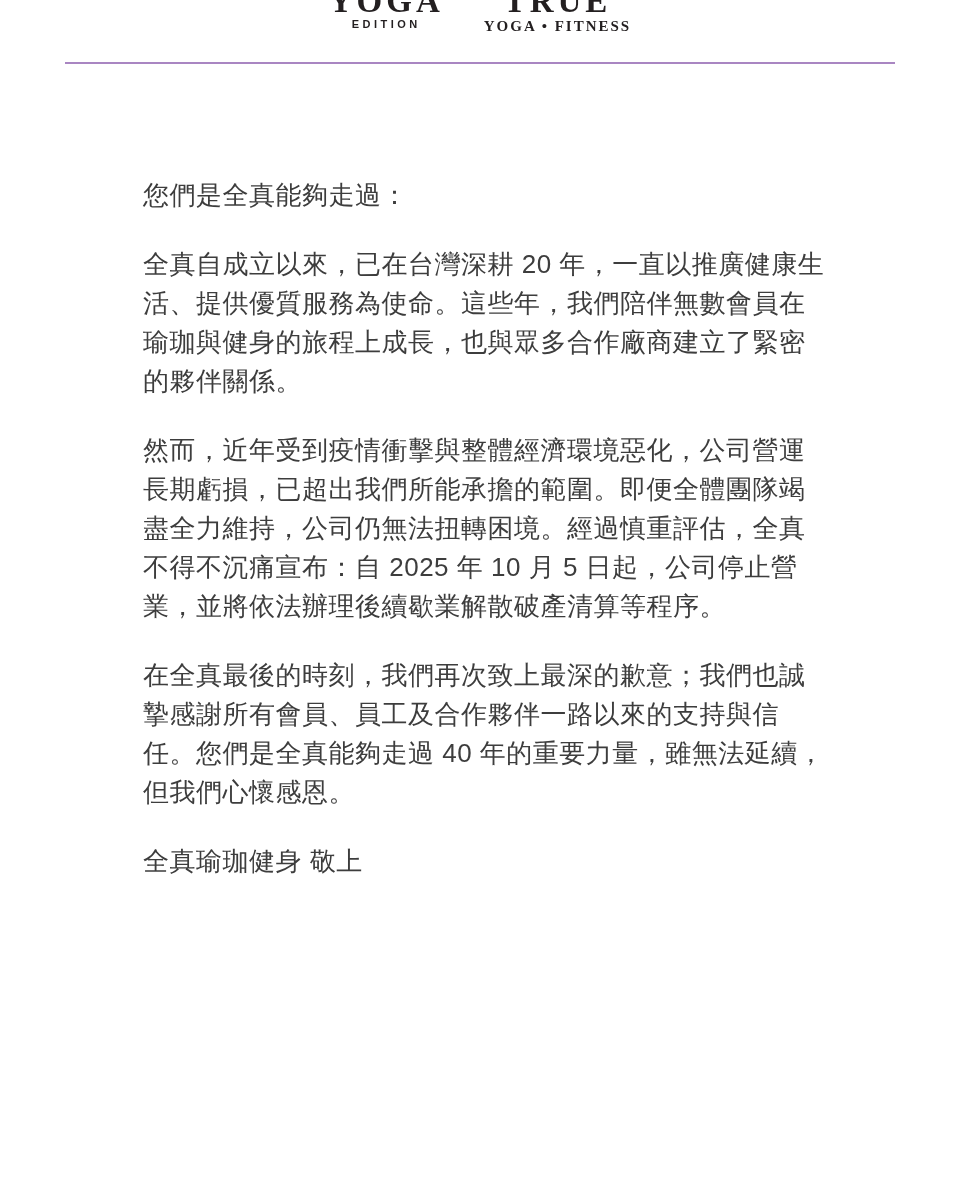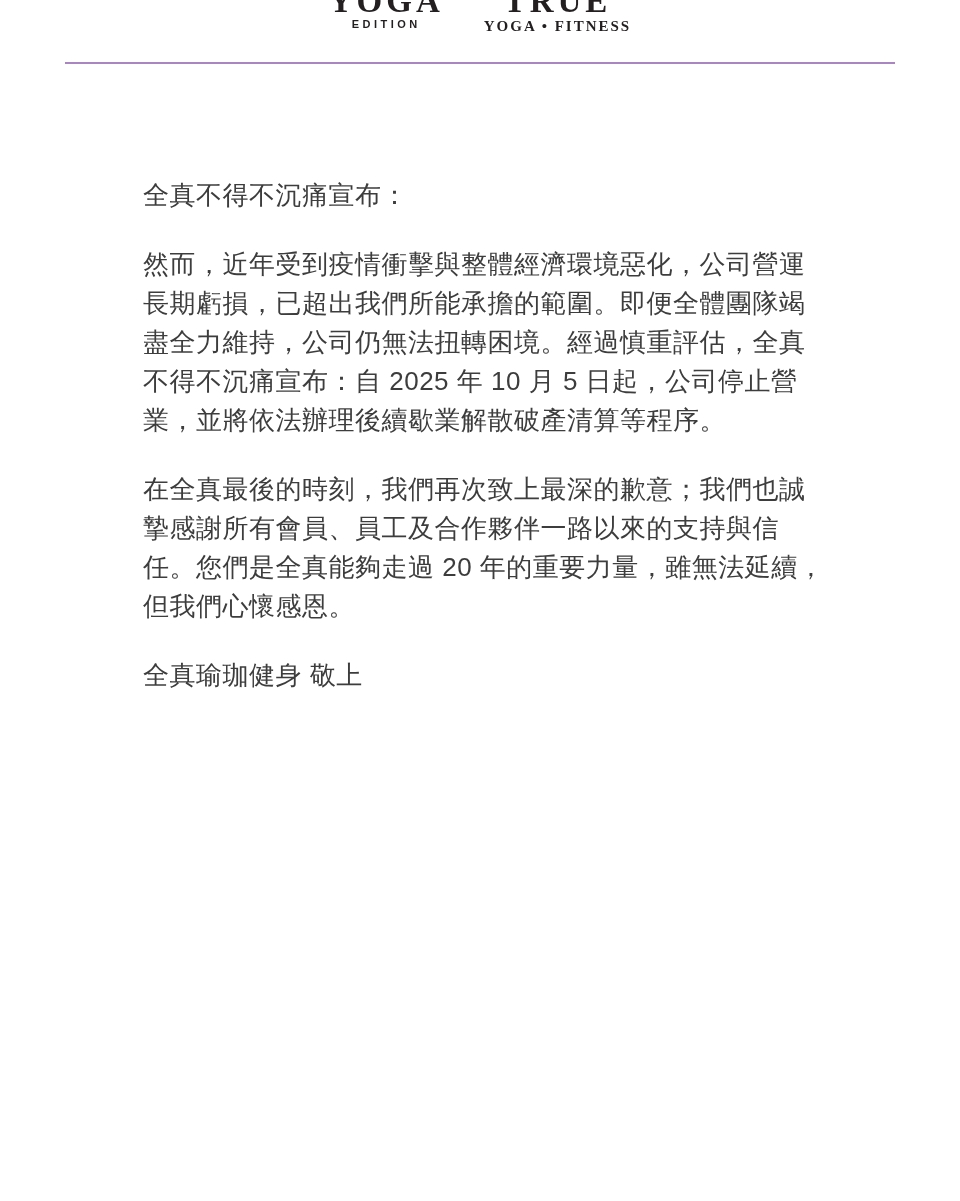--- a/index.html
+++ b/index.html
@@ -111,19 +111,20 @@
       <div class="logo logo-right">
         <div class="logo-title">TRUE</div>
         <div class="logo-tagline">YOGA • FITNESS</div>
       </div>
     </div>
   </div>
 
   <div class="divider"></div>
 
   <div class="letter">
-    <p>全真不得不沉痛宣布：</p>
+    <p>您們是全真能夠走過：</p>
+    <p>全真自成立以來，已在台灣深耕 20 年，一直以推廣健康生活、提供優質服務為使命。這些年，我們陪伴無數會員在瑜珈與健身的旅程上成長，也與眾多合作廠商建立了緊密的夥伴關係。</p>
     <p>然而，近年受到疫情衝擊與整體經濟環境惡化，公司營運長期虧損，已超出我們所能承擔的範圍。即便全體團隊竭盡全力維持，公司仍無法扭轉困境。經過慎重評估，全真不得不沉痛宣布：自 2025 年 10 月 5 日起，公司停止營業，並將依法辦理後續歇業解散破產清算等程序。</p>
-    <p>在全真最後的時刻，我們再次致上最深的歉意；我們也誠摯感謝所有會員、員工及合作夥伴一路以來的支持與信任。您們是全真能夠走過 20 年的重要力量，雖無法延續，但我們心懷感恩。</p>
+    <p>在全真最後的時刻，我們再次致上最深的歉意；我們也誠摯感謝所有會員、員工及合作夥伴一路以來的支持與信任。您們是全真能夠走過 40 年的重要力量，雖無法延續，但我們心懷感恩。</p>
     <p>全真瑜珈健身 敬上</p>
   </div>
 
 </div>
 
 </body></html>

